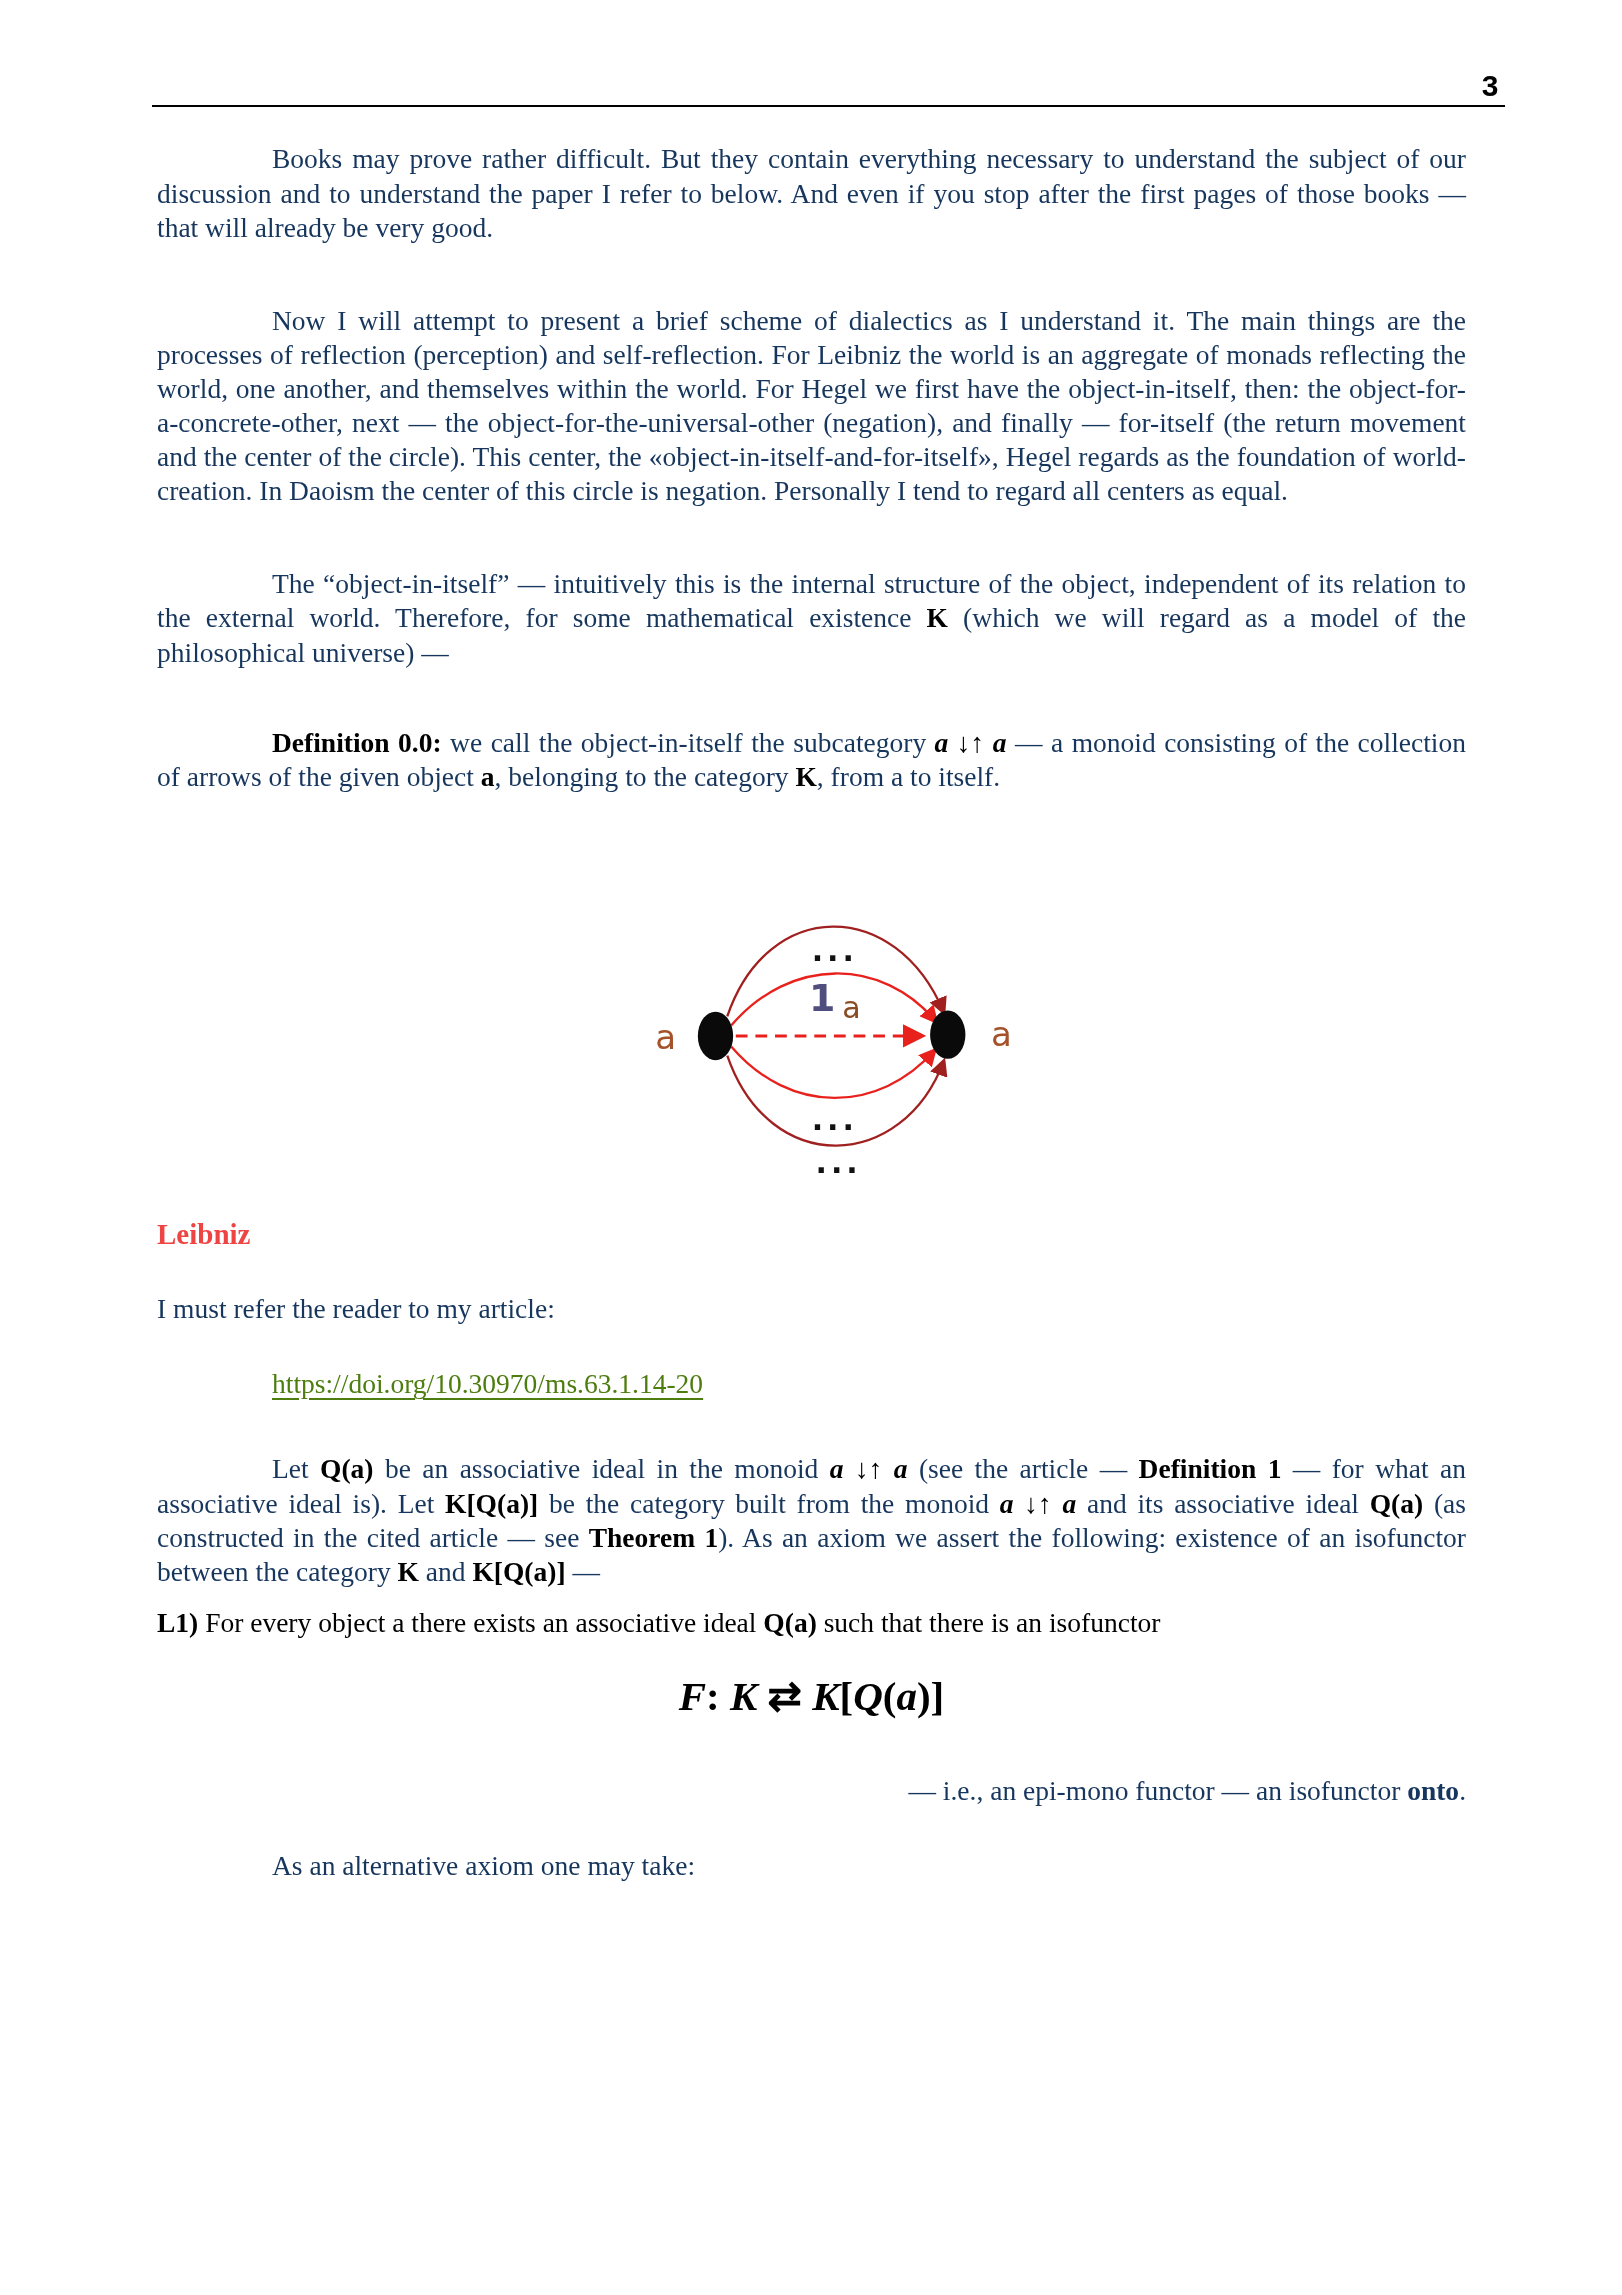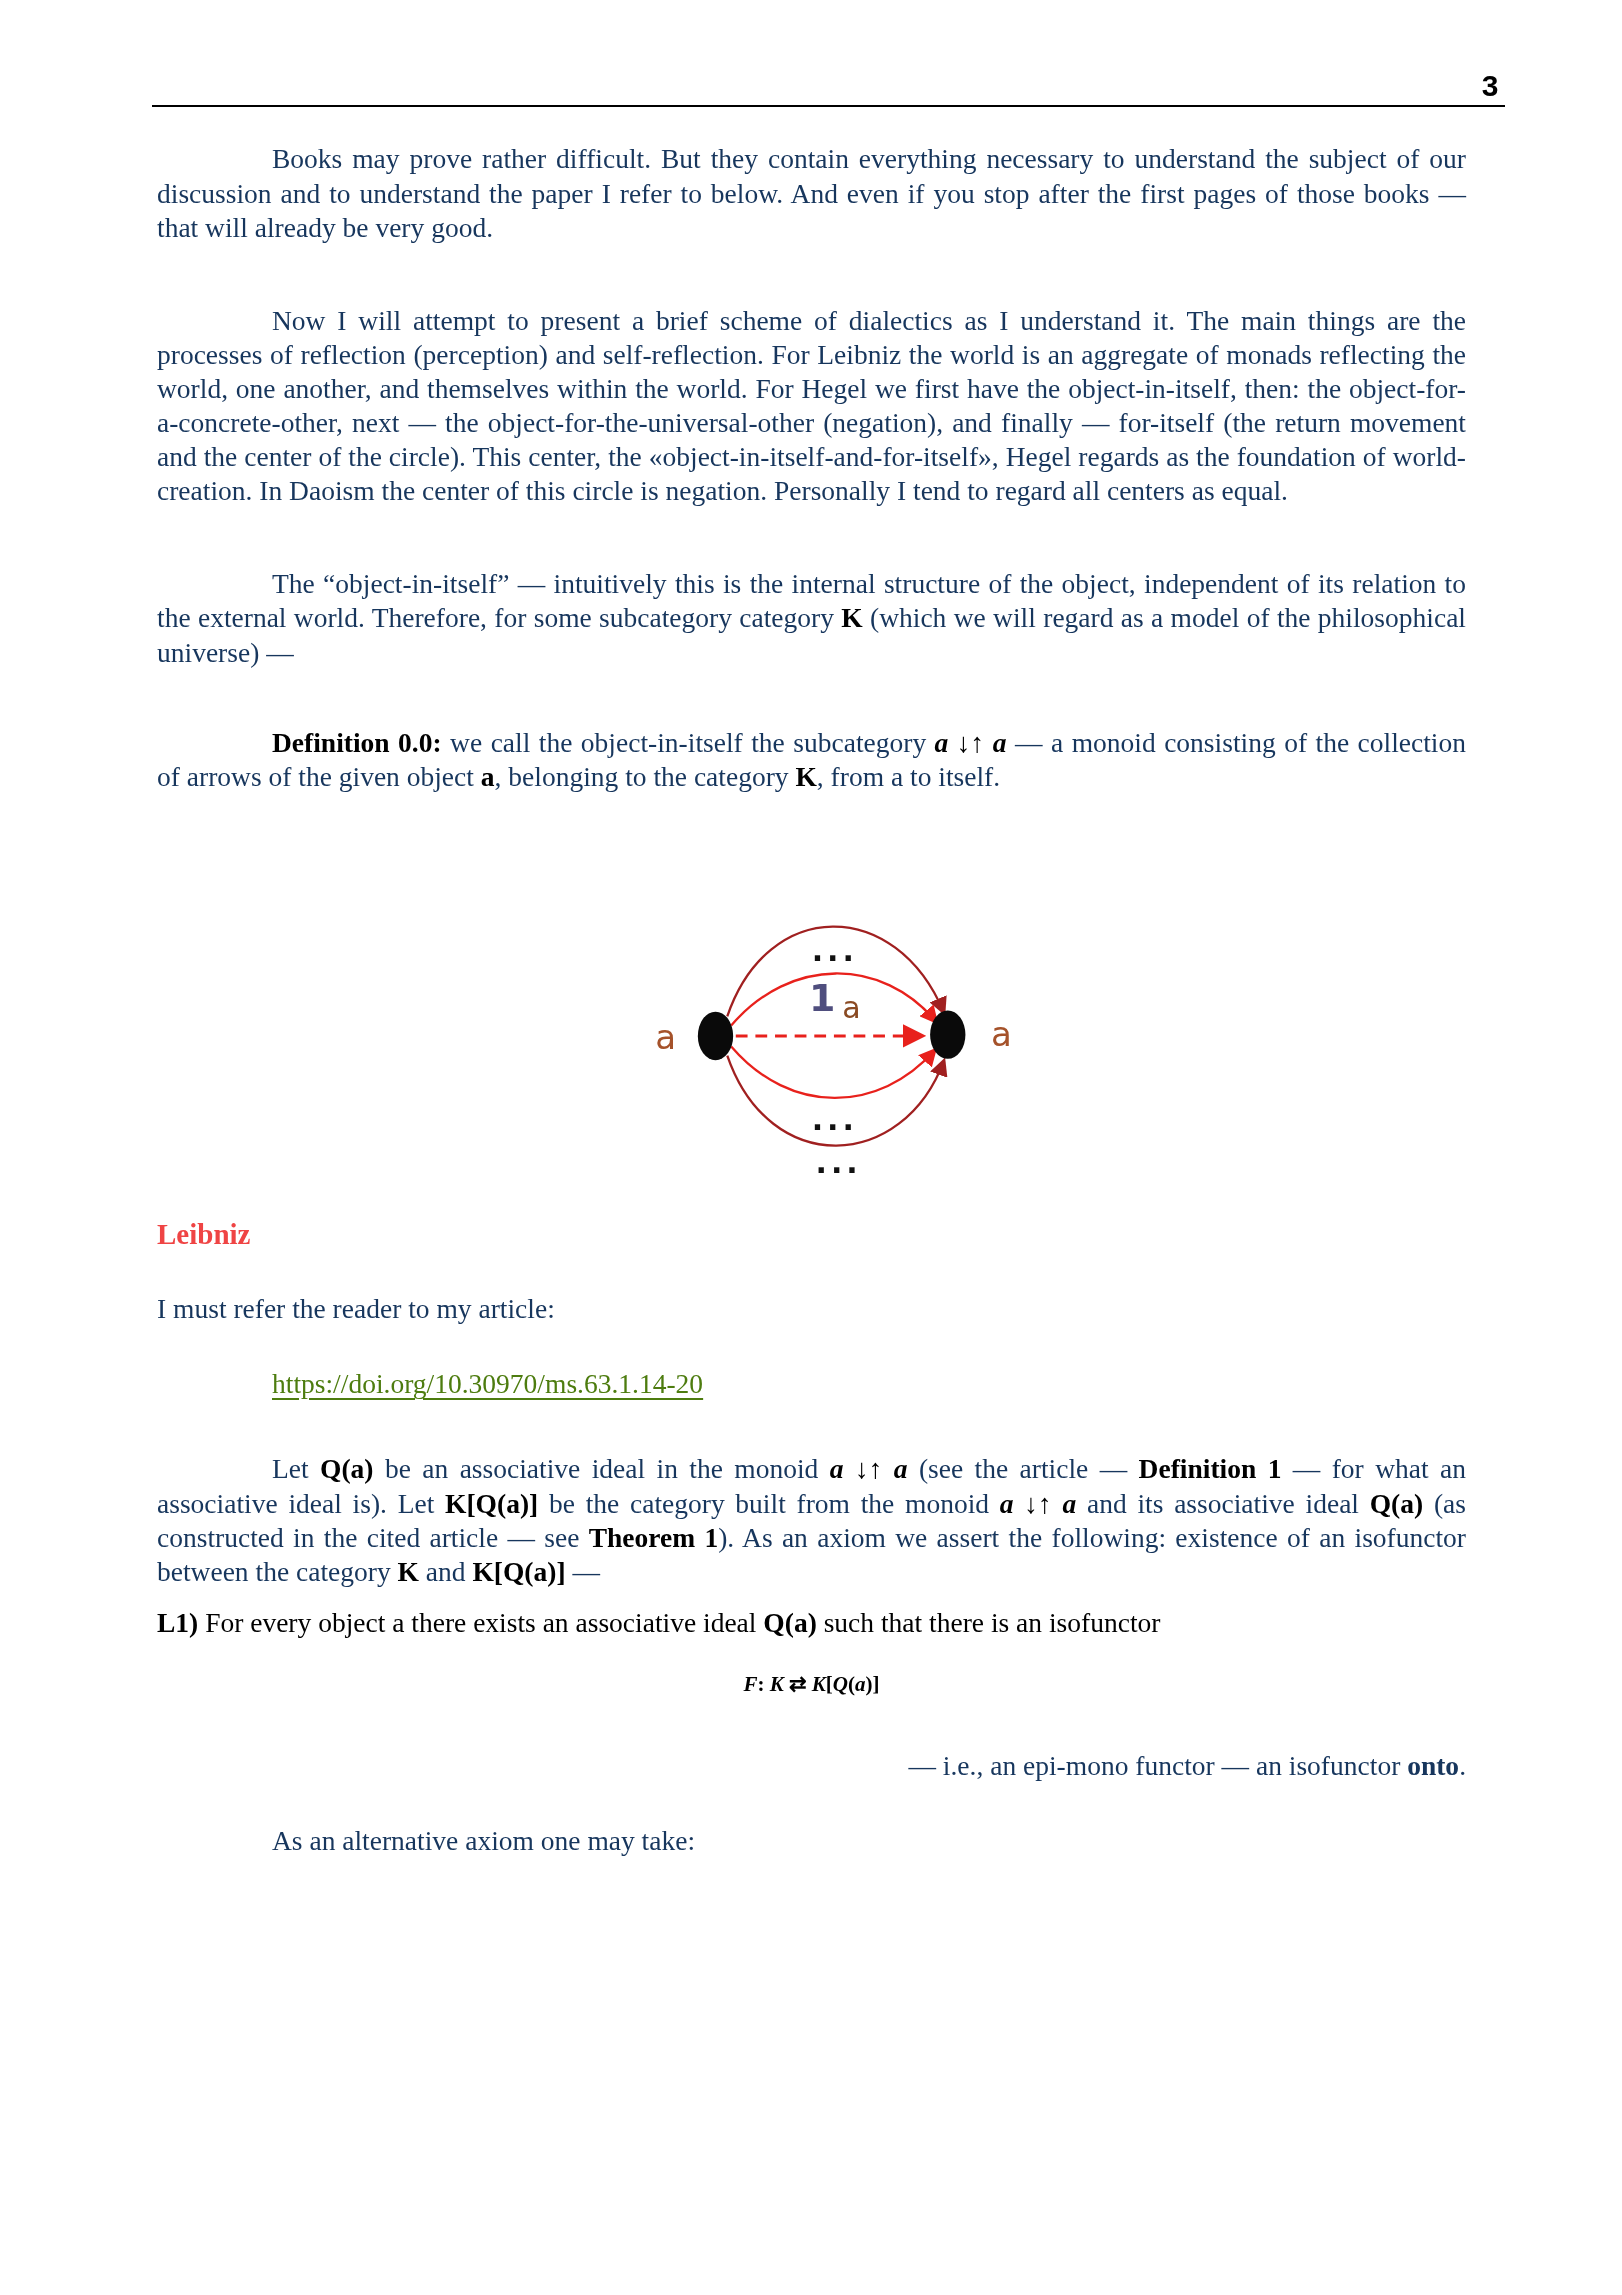--- a/index.html
+++ b/index.html
@@ -34,21 +34,21 @@
   p{margin:0 0 59px 0;text-align:justify;text-indent:115px;}
   .p1{margin-top:35px;}
   .p3{margin-bottom:56px;}
   .p4{margin-bottom:0;}
   .p5{margin-bottom:124px;}
   .p6{text-indent:0;text-align:left;margin-bottom:41px;}
   .link-line{text-indent:115px;text-align:left;margin-bottom:51px;}
   .doi-link{color:#4d7c0f;text-decoration:underline;text-decoration-thickness:2px;text-underline-offset:4.6px;}
   .p7{margin-bottom:17px;}
   .p8{color:#000;text-indent:0;text-align:left;margin-bottom:31px;}
-  .formula{text-align:center;text-indent:0;color:#000;font-weight:bold;font-size:21px;margin-bottom:52px;}
+  .formula{text-align:center;text-indent:0;color:#000;font-weight:bold;font-size:41px;margin-bottom:52px;}
   .p9{text-indent:0;text-align:right;margin-bottom:41px;}
   .p10{margin-bottom:0;}
   .section-heading{
     text-align:left;font-weight:bold;color:#ef4444;font-size:29px;
     margin:17px 0 39px 0;
   }
   .seg-bb{font-weight:bold;color:#000;}
   .seg-bi{font-weight:bold;font-style:italic;color:#000;}
   .seg-blk{color:#000;}
   .seg-bblue{font-weight:bold;}
@@ -70,21 +70,21 @@
 <div class="page">
 
   <div class="page-header">
     <span class="page-number">3</span>
   </div>
 
   <p class="p1"><span>Books may prove rather difficult. But they contain everything necessary to understand the subject of our discussion and to understand the paper I refer to below. And even if you stop after the first pages of those books — that will already be very good.</span></p>
 
   <p class="p2"><span>Now I will attempt to present a brief scheme of dialectics as I understand it. The main things are the processes of reflection (perception) and self-reflection. For Leibniz the world is an aggregate of monads reflecting the world, one another, and themselves within the world. For Hegel we first have the object-in-itself, then: the object-for-a-concrete-other, next — the object-for-the-universal-other (negation), and finally — for-itself (the return movement and the center of the circle). This center, the «object-in-itself-and-for-itself», Hegel regards as the foundation of world-creation. In Daoism the center of this circle is negation. Personally I tend to regard all centers as equal.</span></p>
 
-  <p class="p3"><span>The “object-in-itself” — intuitively this is the internal structure of the object, independent of its relation to the external world. Therefore, for some subcategory category </span><span class="seg-bb">K</span><span> (which we will regard as a model of the philosophical universe) —</span></p>
+  <p class="p3"><span>The “object-in-itself” — intuitively this is the internal structure of the object, independent of its relation to the external world. Therefore, for some mathematical existence </span><span class="seg-bb">K</span><span> (which we will regard as a model of the philosophical universe) —</span></p>
 
   <p class="p4"><span class="seg-bb">Definition 0.0:</span><span> we call the object-in-itself the subcategory </span><span class="seg-bi">a</span><span class="seg-blk"> ↓↑ </span><span class="seg-bi">a</span><span> — a monoid consisting of the collection of arrows of the given object </span><span class="seg-bb">a</span><span>, belonging to the category </span><span class="seg-bb">K</span><span>, from a to itself.</span></p>
 
   <div class="figure-wrap">
     <svg width="458" height="309" viewBox="0 0 700 472" style="font-size:42px">
       <defs>
         <marker id="ah-bright" viewBox="0 0 10 10" refX="8" refY="5" markerWidth="8" markerHeight="8" orient="auto">
           <path d="M0,0 L10,5 L0,10 z" fill="#e8211c"></path>
         </marker>
         <marker id="ah-dark" viewBox="0 0 10 10" refX="8" refY="5" markerWidth="8" markerHeight="8" orient="auto">

